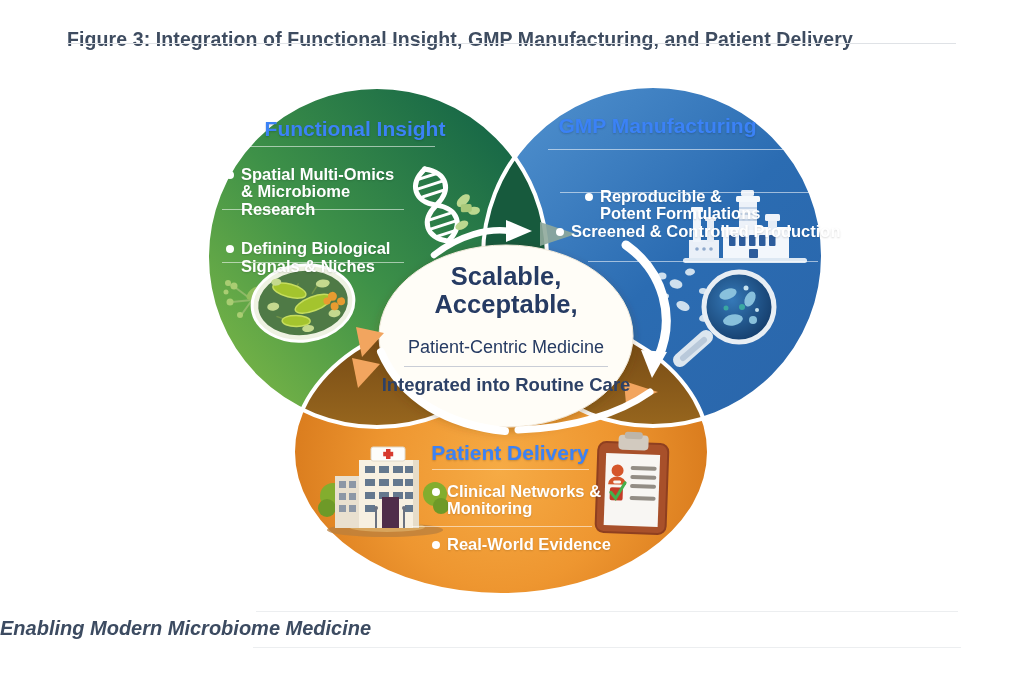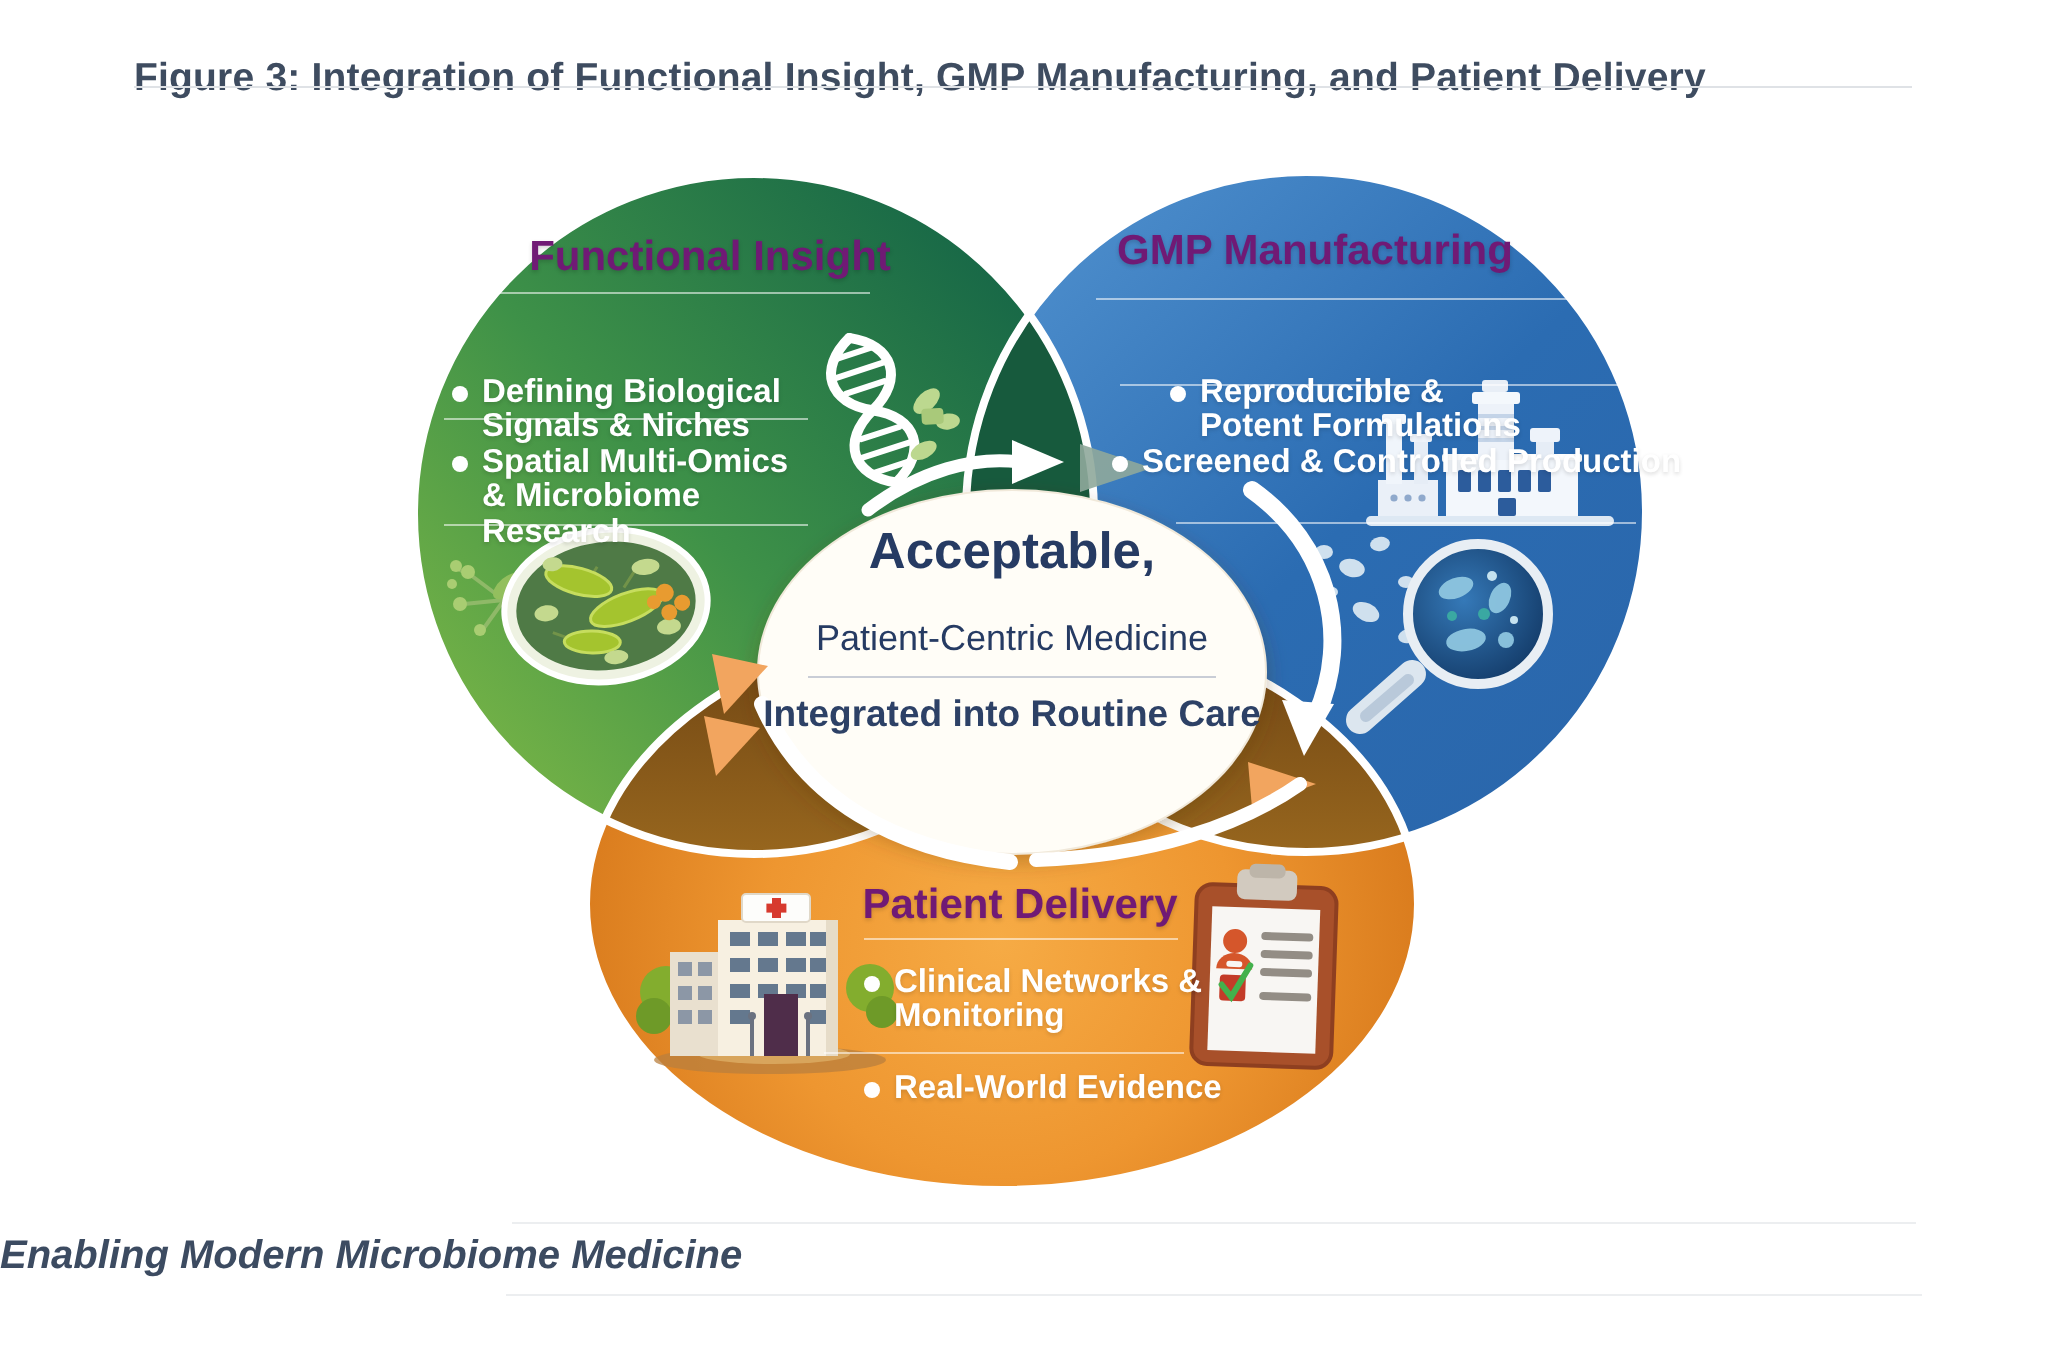--- a/index.html
+++ b/index.html
@@ -7,21 +7,21 @@
     width:1024px;height:683px;position:relative;background:#ffffff;
     font-family:"Liberation Sans", sans-serif;overflow:hidden;
   }
   .abs{position:absolute;}
   
   .fig-title{left:67px;top:28px;font-size:19.5px;font-weight:700;color:#3e4c60;letter-spacing:.1px;}
   .top-divider{left:67px;top:43px;width:889px;height:1px;background:#dfe2e6;}
   
   .wline{height:1px;background:rgba(255,255,255,.55);}
   
-  .circ-title{font-size:21px;font-weight:700;color:#701a75;text-align:center;text-shadow:0 1px 2px rgba(0,0,0,.18);}
+  .circ-title{font-size:21px;font-weight:700;color:#3b82f6;text-align:center;text-shadow:0 1px 2px rgba(0,0,0,.18);}
   
   .bullets{color:#ffffff;}
   .bullet{display:flex;align-items:flex-start;}
   .dot{width:8px;height:8px;border-radius:50%;background:#ffffff;flex:0 0 8px;margin:5px 7px 0 0;}
   .blines{font-size:16.5px;font-weight:700;line-height:1.06;text-shadow:0 1px 2px rgba(0,0,0,.15);}
   .nowrap{white-space:nowrap;}
   
   .center-text{left:378px;top:262px;width:256px;text-align:center;color:#263b63;}
   .c-big{font-size:25.5px;font-weight:700;line-height:1.1;}
   .c-med{font-size:18px;font-weight:400;line-height:1.15;margin-top:19px;}
@@ -283,32 +283,32 @@
     <polygon points="352,358 380,364 358,388" fill="#f2a55f"></polygon>
   </g>
 </svg>
 
 <div class="abs fig-title">Figure 3: Integration of Functional Insight, GMP Manufacturing, and Patient Delivery</div>
 <div class="abs top-divider"></div>
 
 <div class="abs circ-title" style="left:240px;top:117px;width:230px;">Functional Insight</div>
 <div class="abs wline" style="left:243px;top:146px;width:192px;"></div>
 <div class="abs bullets" style="left:226px;top:166px;width:200px;">
+  <div class="bullet">
+    <span class="dot"></span>
+    <span class="blines">
+      <div>Spatial Multi-Omics</div>
+      <div>&amp; Microbiome Research</div>
+    </span>
+  </div>
   <div class="bullet" style="margin-top:22px;">
     <span class="dot"></span>
     <span class="blines">
       <div>Defining Biological</div>
       <div>Signals &amp; Niches</div>
-    </span>
-  </div>
-  <div class="bullet">
-    <span class="dot"></span>
-    <span class="blines">
-      <div>Spatial Multi-Omics</div>
-      <div>&amp; Microbiome Research</div>
     </span>
   </div>
 </div>
 <div class="abs wline" style="left:222px;top:209px;width:182px;"></div>
 <div class="abs wline" style="left:222px;top:262px;width:182px;"></div>
 
 <div class="abs circ-title" style="left:540px;top:114px;width:235px;">GMP Manufacturing</div>
 <div class="abs wline" style="left:548px;top:149px;width:272px;"></div>
 <div class="abs bullets" style="left:556px;top:169px;width:270px;">
   <div class="bullet" style="margin-top:19px;margin-left:29px;">
@@ -341,20 +341,21 @@
   <div class="bullet" style="margin-top:18px;">
     <span class="dot"></span>
     <span class="blines nowrap">
       <div>Real-World Evidence</div>
     </span>
   </div>
 </div>
 <div class="abs wline" style="left:412px;top:526px;width:180px;"></div>
 
 <div class="abs center-text">
+  <div class="c-big">Scalable,</div>
   <div class="c-big">Acceptable,</div>
   <div class="c-med">Patient-Centric Medicine</div>
   <div class="c-div"></div>
   <div class="c-sub">Integrated into Routine Care</div>
 </div>
 
 <div class="abs cap-line" style="left:256px;top:611px;width:702px;"></div>
 <div class="abs caption">Enabling Modern Microbiome Medicine</div>
 <div class="abs cap-line" style="left:253px;top:647px;width:708px;"></div>
 

